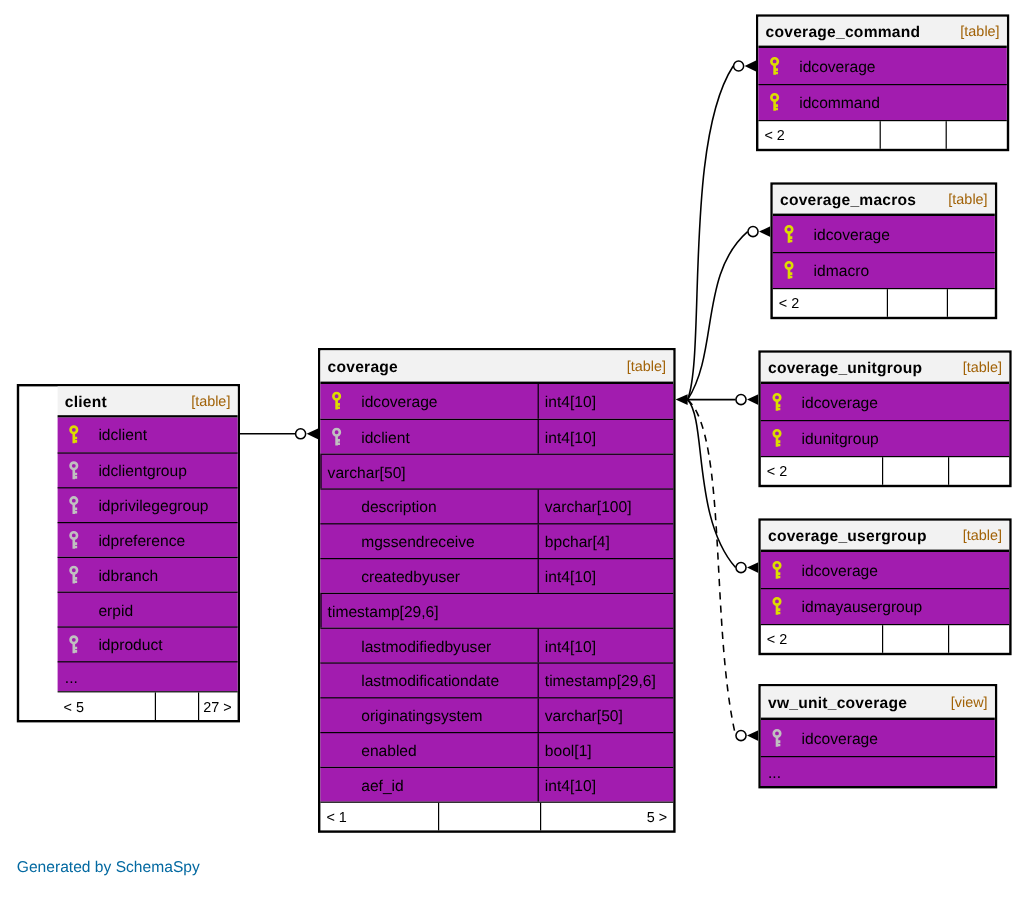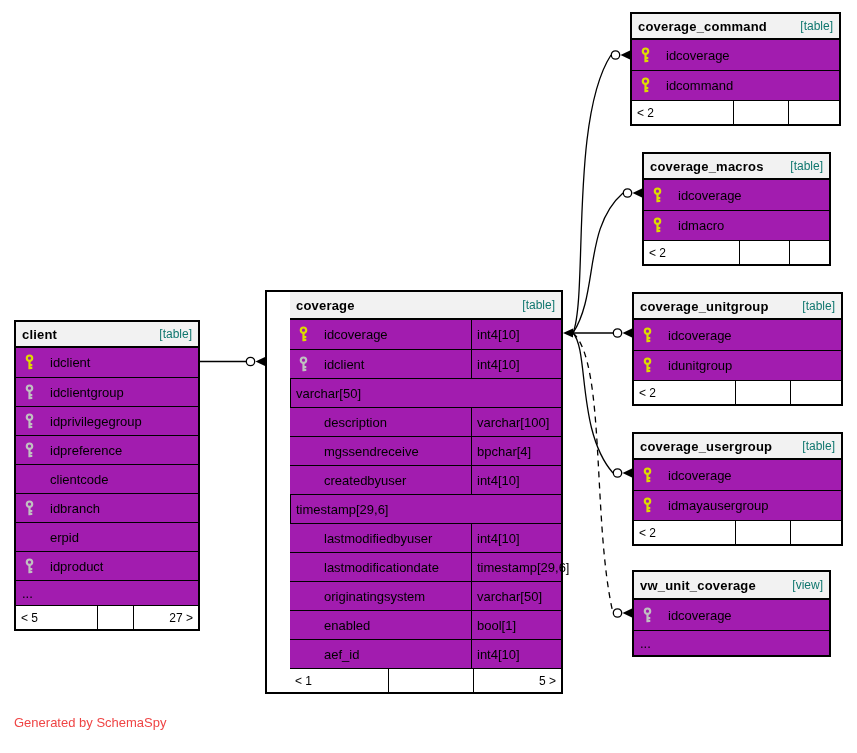--- a/index.html
+++ b/index.html
@@ -10,21 +10,21 @@
   #rel-lines{position:absolute;left:0;top:0;z-index:1;}
   .entity{
     position:absolute;z-index:2;background:#fff;border:2px solid #000;box-sizing:border-box;
   }
   .ent-header{
     display:flex;align-items:center;justify-content:space-between;
     background:#f2f2f2;border-bottom:2px solid #000;
     height:26px;padding:0 6px;box-sizing:border-box;
   }
   .ent-name{font-weight:bold;font-size:13px;letter-spacing:.2px;}
-  .ent-kind{font-size:12px;color:#0f766e;}
+  .ent-kind{font-size:12px;color:#a16207;}
   .ent-row{
     display:flex;align-items:stretch;height:30px;box-sizing:border-box;background:#a21caf;
   }
   .ent-row + .ent-row{border-top:1px solid #000;}
   .rows-29 .ent-row{height:29px;}
   .cell-name{display:flex;align-items:center;flex:1 1 auto;box-sizing:border-box;padding-left:8px;}
   .has-types .cell-name{flex:0 0 181px;}
   .cell-type{
     flex:1 1 auto;display:flex;align-items:center;border-left:1px solid #000;
     padding-left:5px;font-size:13px;box-sizing:border-box;
@@ -35,37 +35,37 @@
   .row-ellipsis .cell-name{padding-left:6px;}
   .ent-footer{
     display:flex;align-items:stretch;height:24px;border-top:1px solid #000;box-sizing:border-box;
     font-size:12px;
   }
   .ent-footer span{display:flex;align-items:center;box-sizing:border-box;}
   .ent-footer .f1{flex:0 0 101px;padding-left:5px;}
   .ent-footer .f2{flex:0 0 55px;border-left:1px solid #000;}
   .ent-footer .f3{flex:1 1 auto;border-left:1px solid #000;justify-content:flex-end;padding-right:5px;}
   
-  #ent-client{left:14px;top:320px;width:186px;}
-  #ent-coverage{left:265px;top:290px;width:298px;padding-left:23px;}
+  #ent-client{left:14px;top:320px;width:186px;padding-left:32px;}
+  #ent-coverage{left:265px;top:290px;width:298px;}
   #ent-coverage_command{left:630px;top:12px;width:211px;}
   #ent-coverage_macros{left:642px;top:152px;width:189px;}
   #ent-coverage_unitgroup{left:632px;top:292px;width:211px;}
   #ent-coverage_usergroup{left:632px;top:432px;width:211px;}
   #ent-vw_unit_coverage{left:632px;top:570px;width:199px;}
   #ent-client .ent-footer .f1{flex:0 0 81px;}
   #ent-client .ent-footer .f2{flex:0 0 36px;}
   #ent-coverage .ent-footer .f1{flex:0 0 98px;}
   #ent-coverage .ent-footer .f2{flex:0 0 85px;}
   #ent-coverage_macros .ent-footer .f1{flex:0 0 95px;}
   #ent-coverage_macros .ent-footer .f2{flex:0 0 50px;}
   #ent-coverage .ent-header{height:28px;}
   #ent-vw_unit_coverage .ent-header{height:28px;}
   #footer-note{
-    position:absolute;left:14px;top:715px;font-size:13px;color:#ef4444;z-index:2;
+    position:absolute;left:14px;top:715px;font-size:13px;color:#0369a1;z-index:2;
   }
 </style>
 </head>
 <body>
 
 <div id="canvas">
 
   <svg id="rel-lines" width="857" height="753">
 
     <path d="M199,361.5 L246,361.5" stroke="#000" stroke-width="1.3" fill="none"></path>
@@ -139,26 +139,20 @@
             <svg width="11" height="17" viewBox="0 0 11 17" aria-hidden="true">
               <circle cx="5.5" cy="4.2" r="2.7" fill="none" stroke="#c0c0c0" stroke-width="2.2"></circle>
               <path d="M5.5 6.9 V15.3 M5.5 11 H8.3 M5.5 13.8 H8.3" fill="none" stroke="#c0c0c0" stroke-width="2.2"></path>
             </svg>
           </span>
           <span class="col-label">idpreference</span>
         </span>
       </div>
       <div class="ent-row">
         <span class="cell-name">
-          <span class="key-slot"></span>
-          <span class="col-label">clientcode</span>
-        </span>
-      </div>
-      <div class="ent-row">
-        <span class="cell-name">
           <span class="key-slot">
             <svg width="11" height="17" viewBox="0 0 11 17" aria-hidden="true">
               <circle cx="5.5" cy="4.2" r="2.7" fill="none" stroke="#c0c0c0" stroke-width="2.2"></circle>
               <path d="M5.5 6.9 V15.3 M5.5 11 H8.3 M5.5 13.8 H8.3" fill="none" stroke="#c0c0c0" stroke-width="2.2"></path>
             </svg>
           </span>
           <span class="col-label">idbranch</span>
         </span>
       </div>
       <div class="ent-row">

